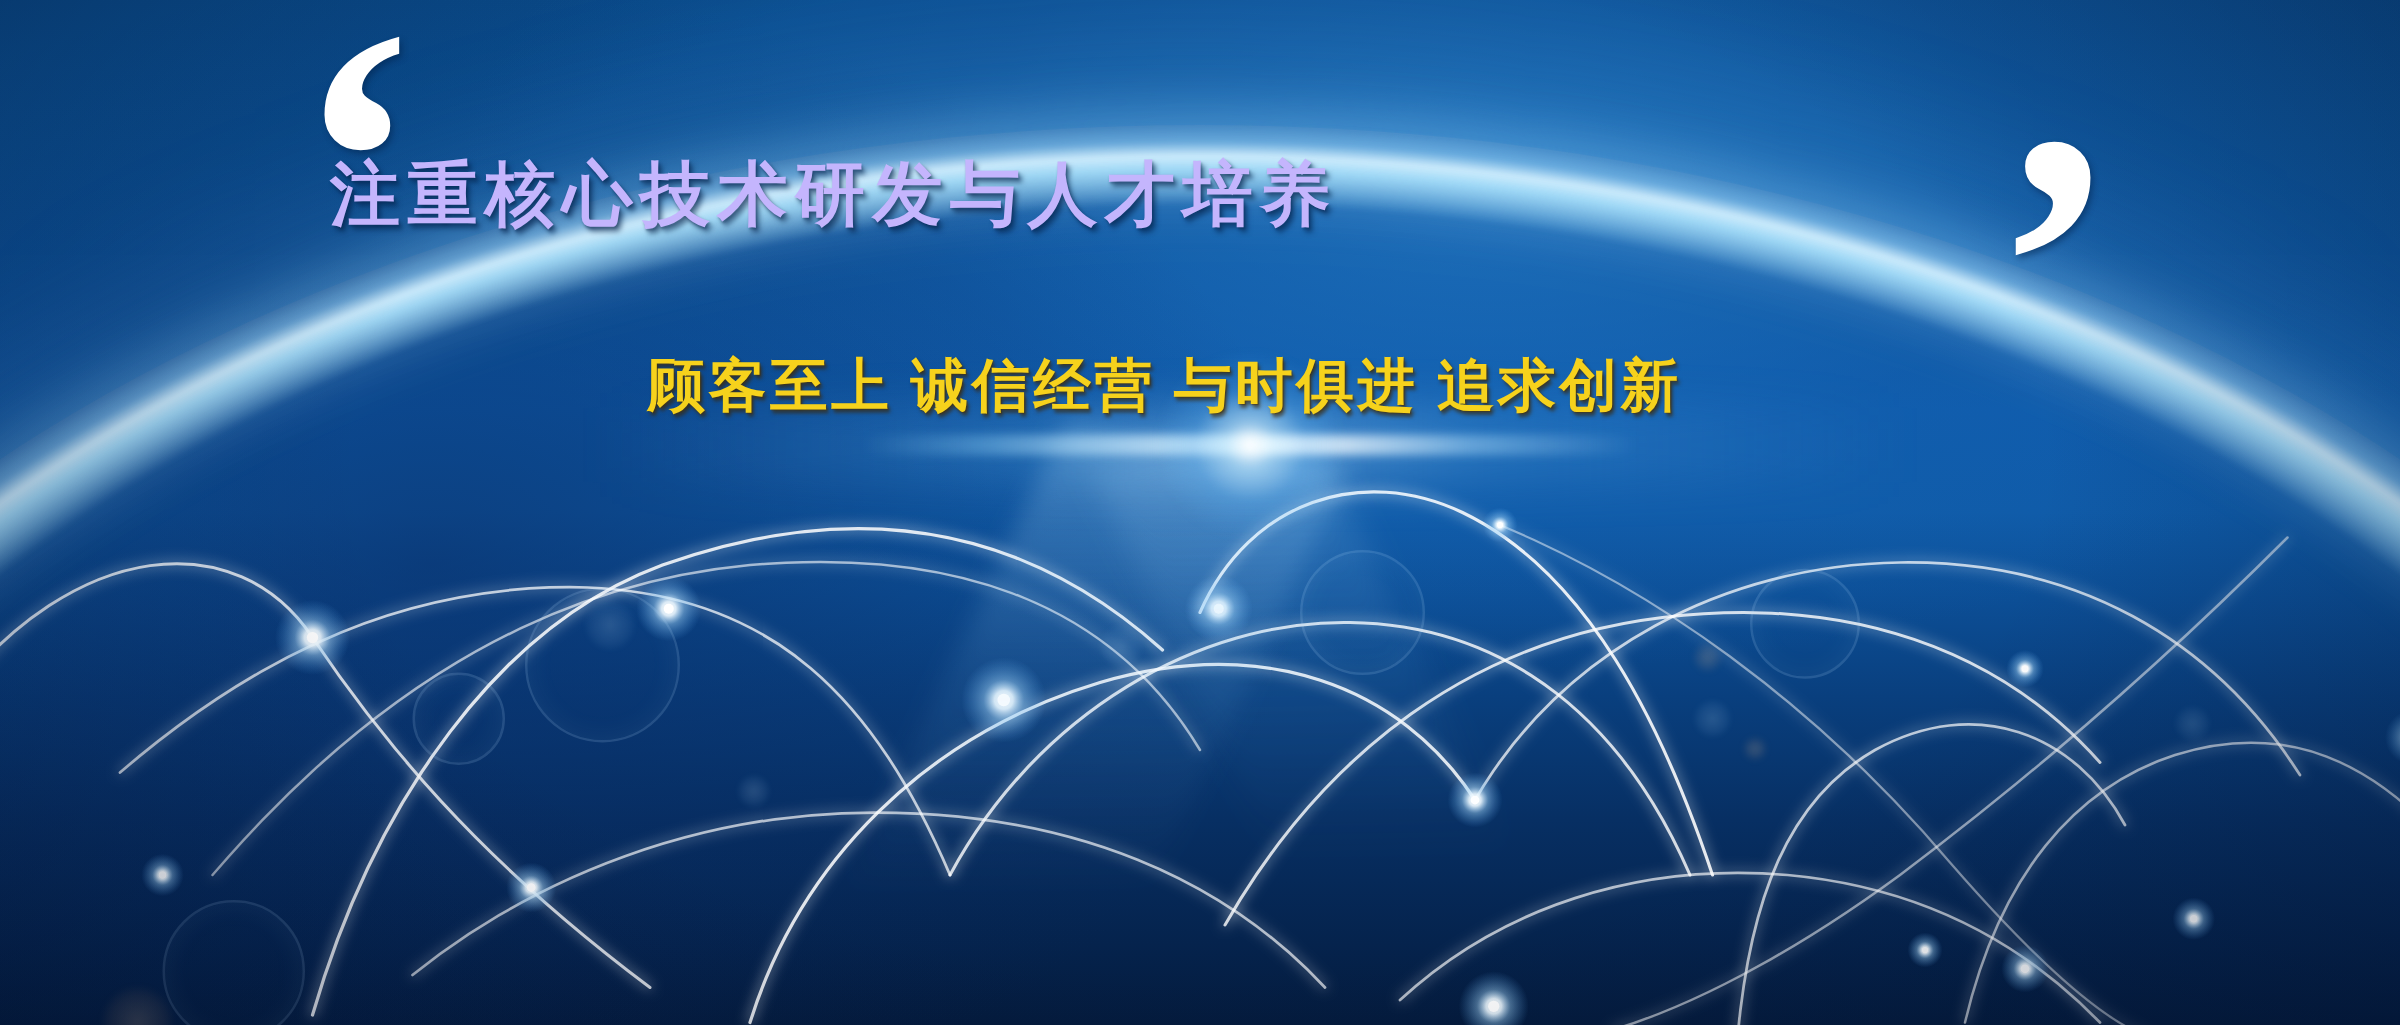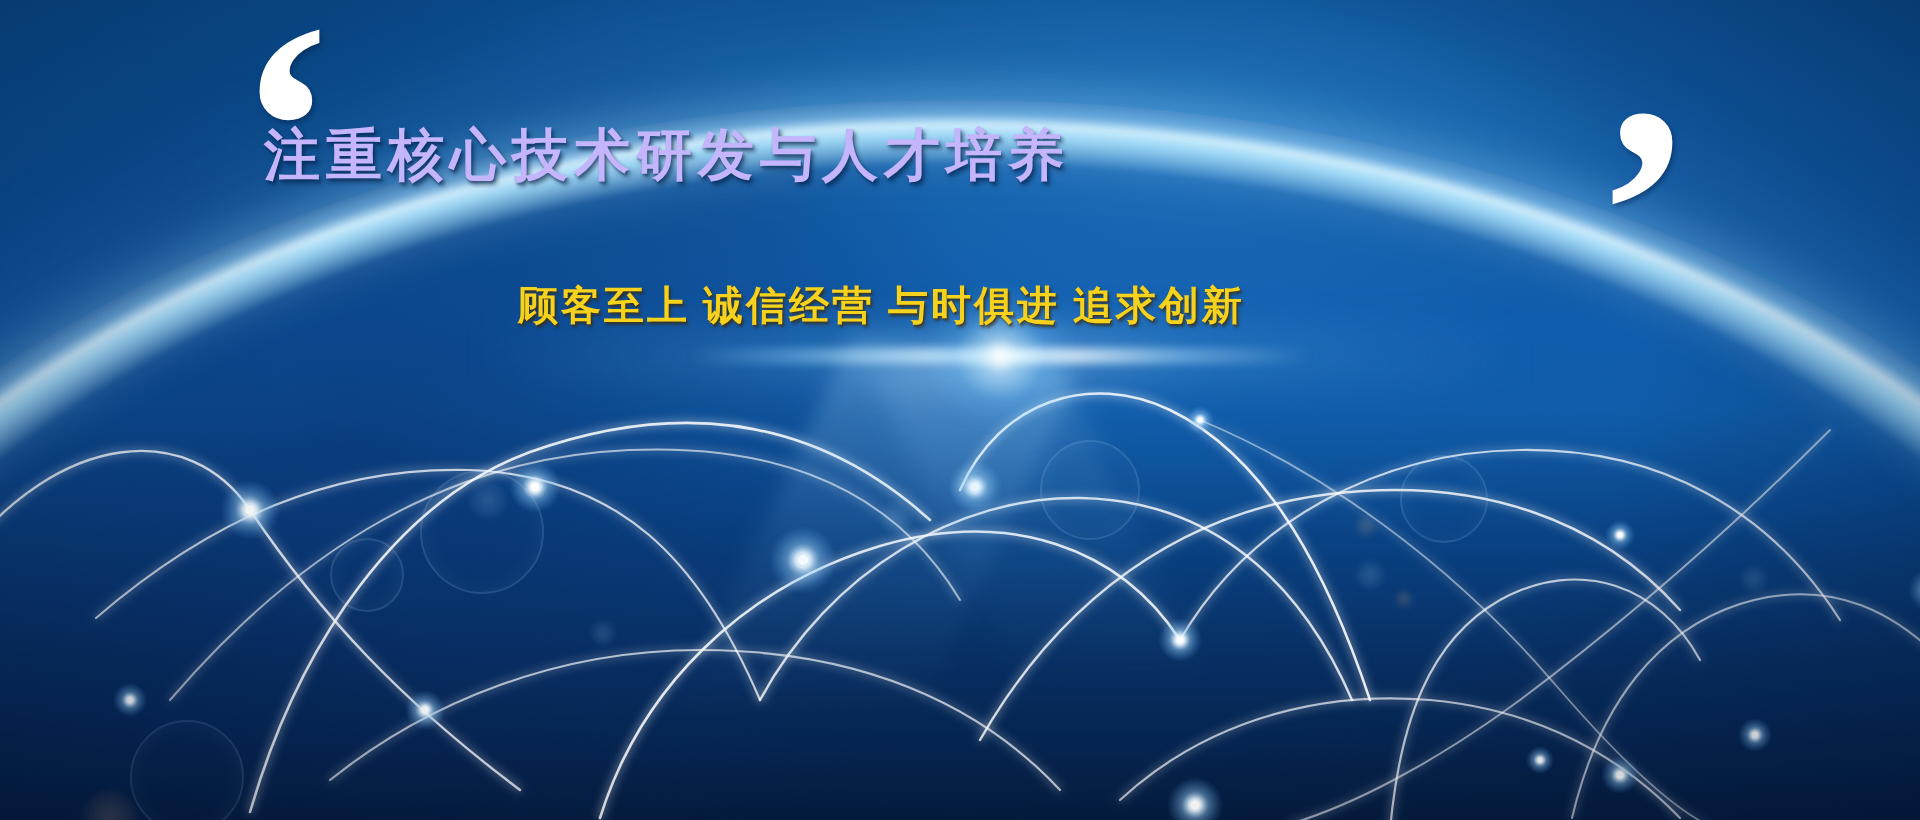--- a/index.html
+++ b/index.html
@@ -240,21 +240,21 @@
     letter-spacing: 6px;
     white-space: nowrap;
     text-shadow:
       3px 4px 4px rgba(4,32,72,0.55),
       1px 2px 2px rgba(4,32,72,0.40);
   }
   .subhead {
     position: absolute;
     left: 518px;
     top: 278px;
-    font-size: 40px;
+    font-size: 46px;
     font-weight: 700;
     color: #f6d21c;
     letter-spacing: 3px;
     white-space: nowrap;
     font-family: "Liberation Serif", "DejaVu Serif", serif;
     text-shadow:
       2px 3px 3px rgba(60,36,0,0.60),
       1px 1px 1px rgba(90,58,0,0.55);
   }
 </style>

